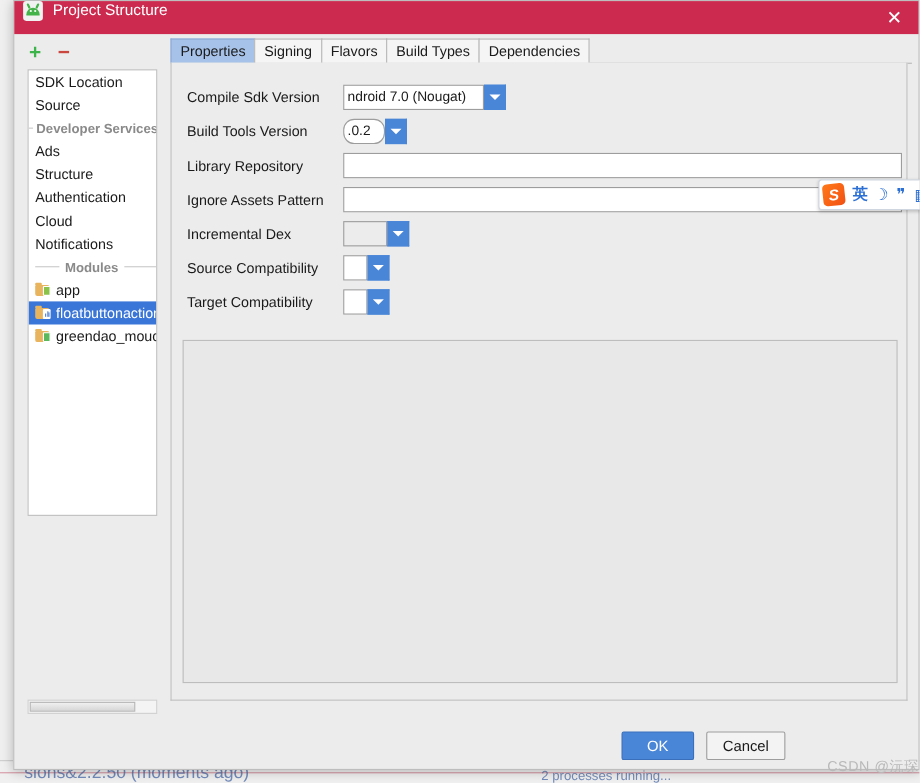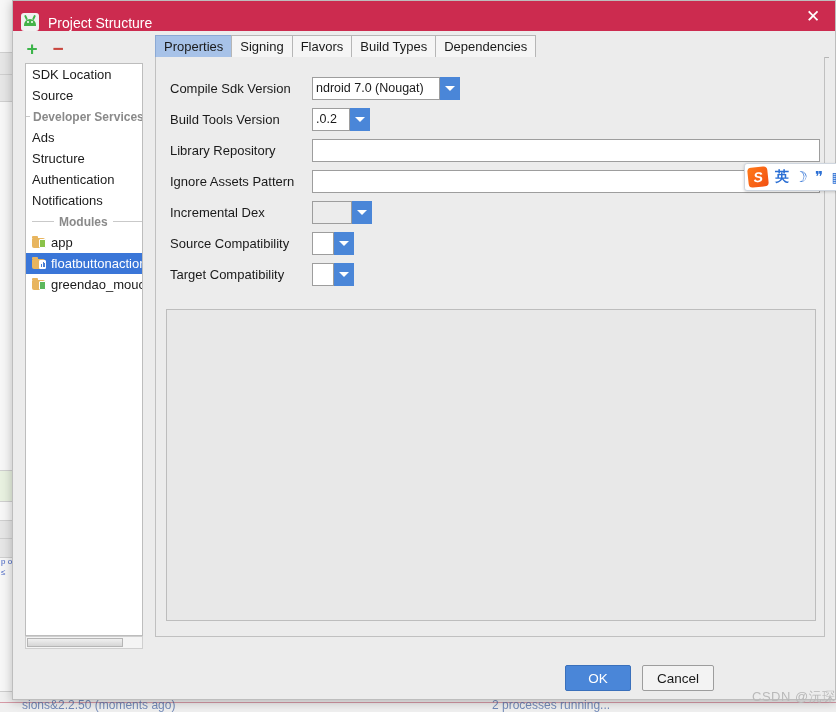--- a/index.html
+++ b/index.html
@@ -58,21 +58,21 @@
   #ide-bottom-strip {
     position: absolute;
     left: 0; bottom: 0;
     width: 836px; height: 20px;
     background: #f0f0f0;
     border-top: 1px solid #cdcdcd;
   }
   #ide-status-left {
     position: absolute;
     left: 22px; bottom: 0px;
-    font-size: 12px;
+    font-size: 16px;
     color: #4a6aa8;
     white-space: nowrap;
     opacity: .75;
   }
   #ide-status-right {
     position: absolute;
     left: 492px; bottom: 0px;
     font-size: 12px;
     color: #4a6aa8;
     white-space: nowrap;
@@ -96,21 +96,21 @@
     border: 1px solid #b8ب;
     border: 1px solid #bdbdbd;
     box-sizing: border-box;
     box-shadow: 0 2px 10px rgba(0,0,0,.25);
   }
   #titlebar {
     position: relative;
     height: 30px;
     background: #cc2b4f;
     display: flex;
-    align-items: flex-end;
+    align-items: flex-start;
   }
   #app-icon {
     width: 18px; height: 18px;
     margin-left: 8px;
     border-radius: 3px;
     background: #f1f1f1;
     position: relative;
     overflow: hidden;
     flex: none;
   }
@@ -186,21 +186,21 @@
     font-size: 19px;
     line-height: 1;
     font-weight: bold;
   }
   #add-module-button { color: #3cb44a; }
   #remove-module-button { color: #c9473f; }
 
   #module-list {
     position: absolute;
     left: 6px; top: 32px;
-    width: 118px; height: 573px;
+    width: 118px; height: 406px;
     background: #ffffff;
     border: 1px solid #bdbdbd;
     box-sizing: border-box;
     overflow: hidden;
   }
   .list-row {
     height: 21px;
     display: flex;
     align-items: center;
     padding-left: 6px;
@@ -384,21 +384,21 @@
     justify-content: center;
   }
   .combo .arrow span {
     display: block;
     width: 0; height: 0;
     border-left: 5px solid transparent;
     border-right: 5px solid transparent;
     border-top: 5px solid #ffffff;
   }
   .combo.w-sdk .field  { width: 128px; }
-  .combo.w-tools .field{ width: 38px; }
+  .combo.w-tools .field{ width: 38px; border-radius: 10px; }
   .combo.w-dex .field  { width: 40px; background:#ececec; }
   .combo.w-src .field  { width: 22px; }
   .textfield {
     height: 23px;
     background: #ffffff;
     border: 1px solid #9d9d9d;
     box-sizing: border-box;
     width: 512px;
     padding: 0 4px;
     font-size: 12.5px;
@@ -499,28 +499,20 @@
     font-size: 13px;
     color: #b9b9b9;
     white-space: nowrap;
     letter-spacing: .5px;
   }
 </style>
 </head>
 <body>
 
 <div id="ide-background">
-  <div id="ide-left-strip">
-    <div class="chip c1"></div>
-    <div class="chip c2"></div>
-    <div class="chip c3"></div>
-    <div class="chip c4"></div>
-    <div class="chip c5"></div>
-    <div class="glyphs">p o ≤</div>
-  </div>
   <div id="ide-bottom-strip"></div>
   <div id="ide-bottom-pink-line"></div>
   <div id="ide-status-left">sions&amp;2.2.50  (moments ago)</div>
   <div id="ide-status-right">2 processes running...</div>
 </div>
 
 <div id="dialog">
 
   <div id="titlebar">
     <div id="app-icon">
@@ -556,20 +548,23 @@
         <div class="list-row">
           <span>Ads</span>
         </div>
         <div class="list-row">
           <span>Structure</span>
         </div>
         <div class="list-row">
           <span>Authentication</span>
         </div>
         <div class="list-row">
+          <span>Cloud</span>
+        </div>
+        <div class="list-row">
           <span>Notifications</span>
         </div>
         <div class="group-header">
           <span class="rule left-long"></span>
           <span>Modules</span>
           <span class="rule right-long"></span>
         </div>
         <div class="list-row">
           <span class="row-icon">
             <span class="folder"></span>

